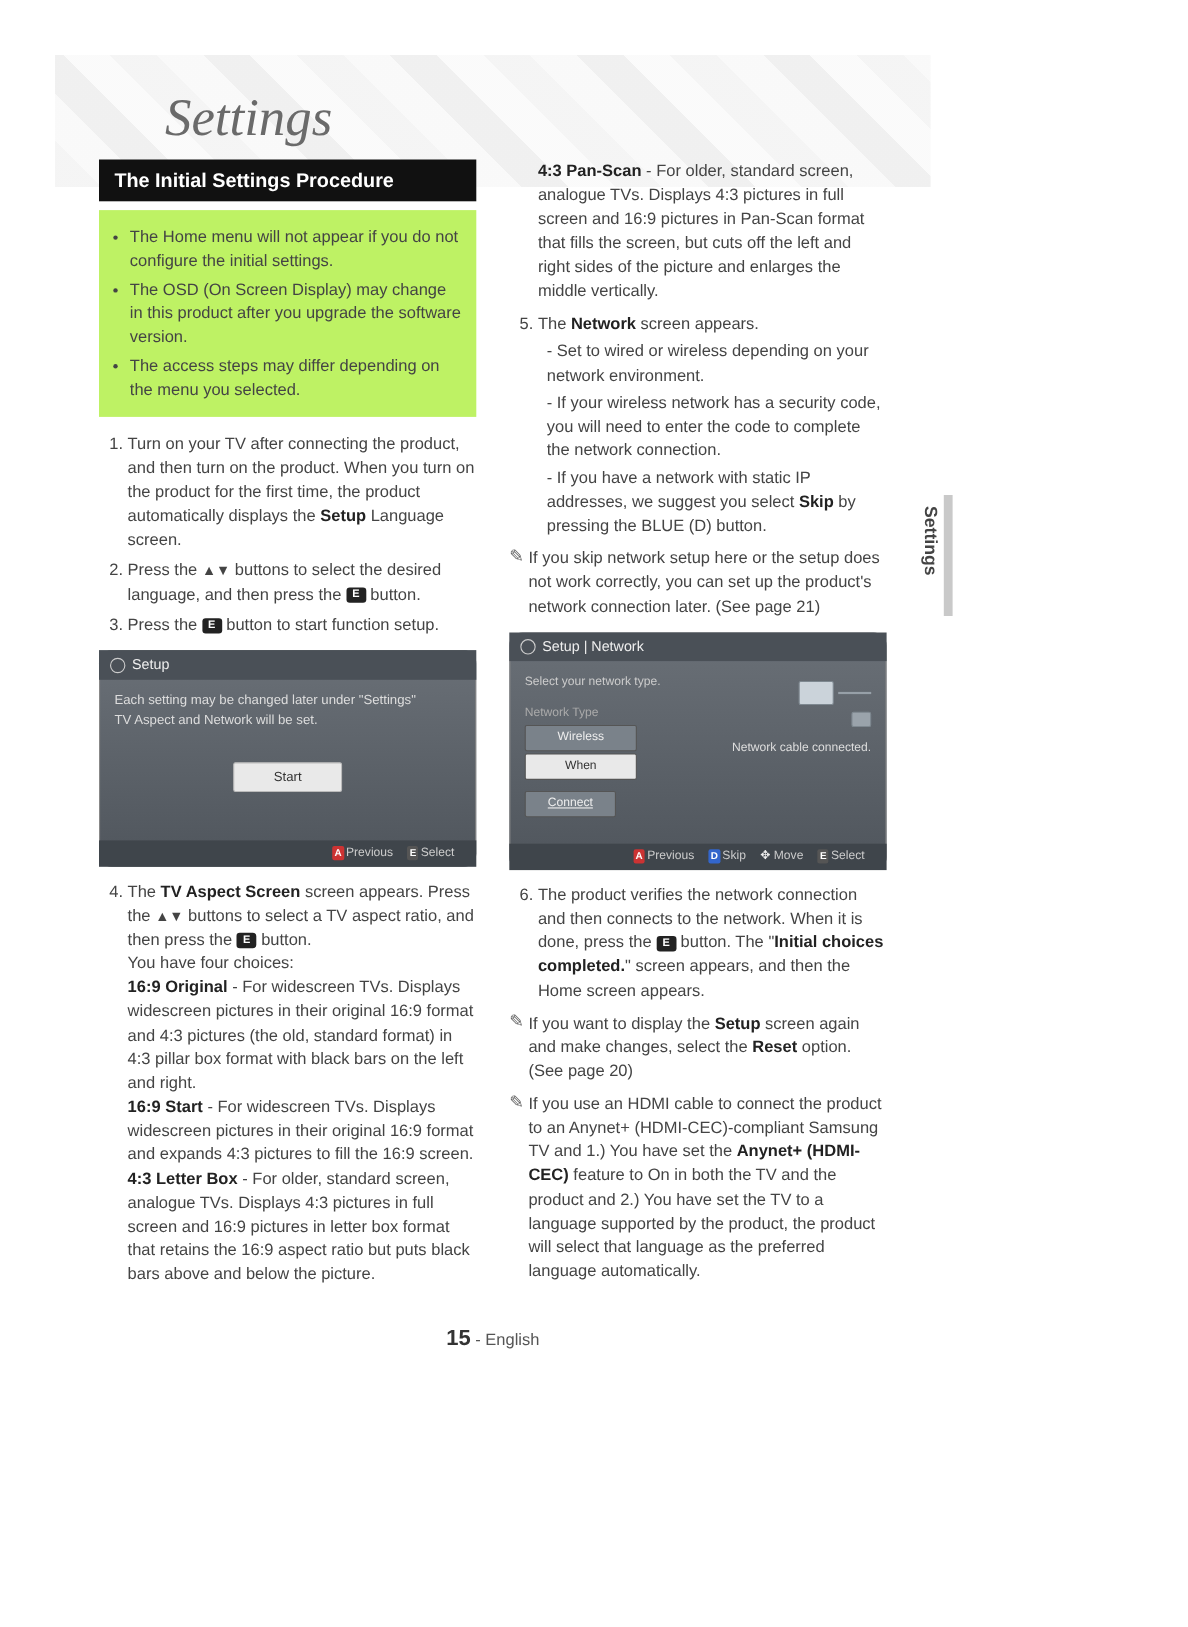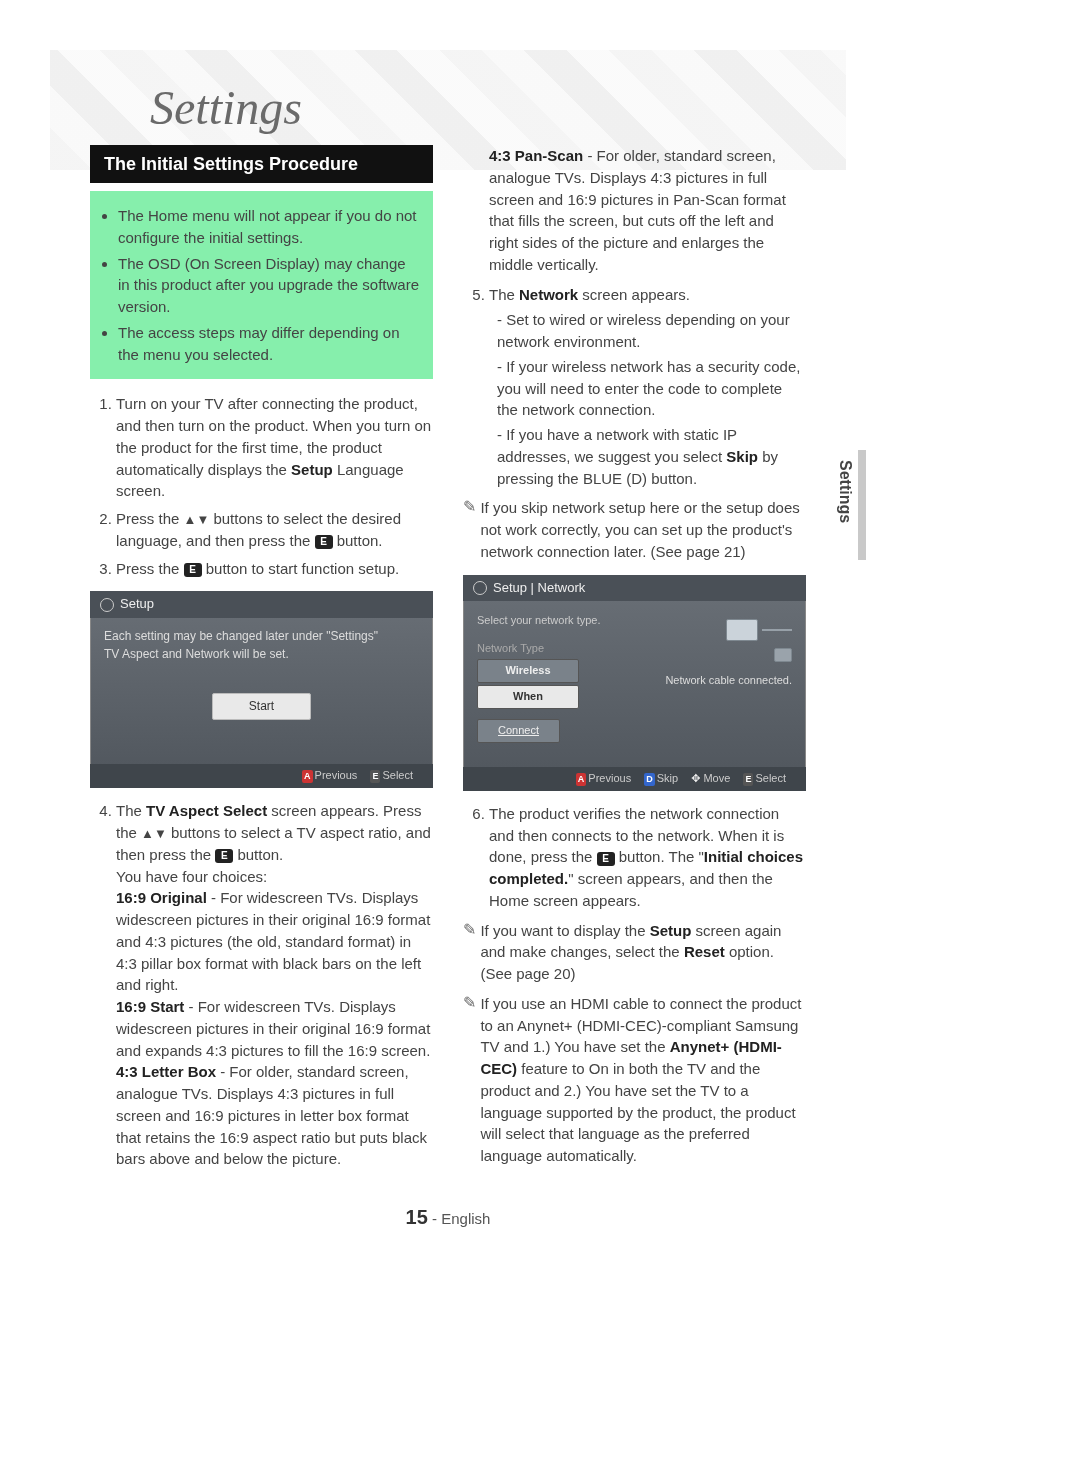--- a/index.html
+++ b/index.html
@@ -50,21 +50,21 @@
   }
   .section-bar {
     background: #111;
     color: #fff;
     font-weight: bold;
     padding: 6px 14px;
     font-size: 18px;
     margin-bottom: 8px;
   }
   .note-box {
-    background: #86efac;
+    background: #bef264;
     padding: 10px 14px 10px 22px;
     margin-bottom: 14px;
   }
   .note-box ul {
     margin: 0;
     padding-left: 6px;
     list-style: disc;
   }
   .note-box li { margin: 4px 0; }
   ol.steps {
@@ -187,21 +187,20 @@
   }
   .net-field-label {
     display: inline-block;
     width: 80px;
     color: #aaa;
     vertical-align: top;
     margin-top: 4px;
   }
   .net-options {
     display: inline-block;
-    font-weight: bold;
   }
   .net-option {
     background: #7a828a;
     color: #eee;
     border: 1px solid #555;
     border-radius: 2px;
     padding: 3px 20px;
     margin: 2px 0;
     font-size: 11px;
     min-width: 60px;
@@ -324,21 +323,21 @@
           </div>
         </div>
         <div class="ui-footer">
           <span class="chip chip-a">A</span><span class="lbl">Previous</span>
           <span class="chip chip-e">E</span><span class="lbl">Select</span>
         </div>
       </div>
 
       <ol class="steps" start="4">
         <li>
-          <span>The </span><b>TV Aspect Select</b><span> screen appears. Press the </span><span class="triangles">▲▼</span><span> buttons to select a TV aspect ratio, and then press the </span><span class="inline-icon">E</span><span> button.</span><br>
+          <span>The </span><b>TV Aspect Screen</b><span> screen appears. Press the </span><span class="triangles">▲▼</span><span> buttons to select a TV aspect ratio, and then press the </span><span class="inline-icon">E</span><span> button.</span><br>
           <span>You have four choices:</span><br>
           <b>16:9 Original</b><span> - For widescreen TVs. Displays widescreen pictures in their original 16:9 format and 4:3 pictures (the old, standard format) in 4:3 pillar box format with black bars on the left and right.</span><br>
           <b>16:9 Start</b><span> - For widescreen TVs. Displays widescreen pictures in their original 16:9 format and expands 4:3 pictures to fill the 16:9 screen.</span><br>
           <b>4:3 Letter Box</b><span> - For older, standard screen, analogue TVs. Displays 4:3 pictures in full screen and 16:9 pictures in letter box format that retains the 16:9 aspect ratio but puts black bars above and below the picture.</span>
         </li>
       </ol>
     </div>
 
     <div class="col">
       <div style="margin-left:26px; margin-bottom:8px;">

